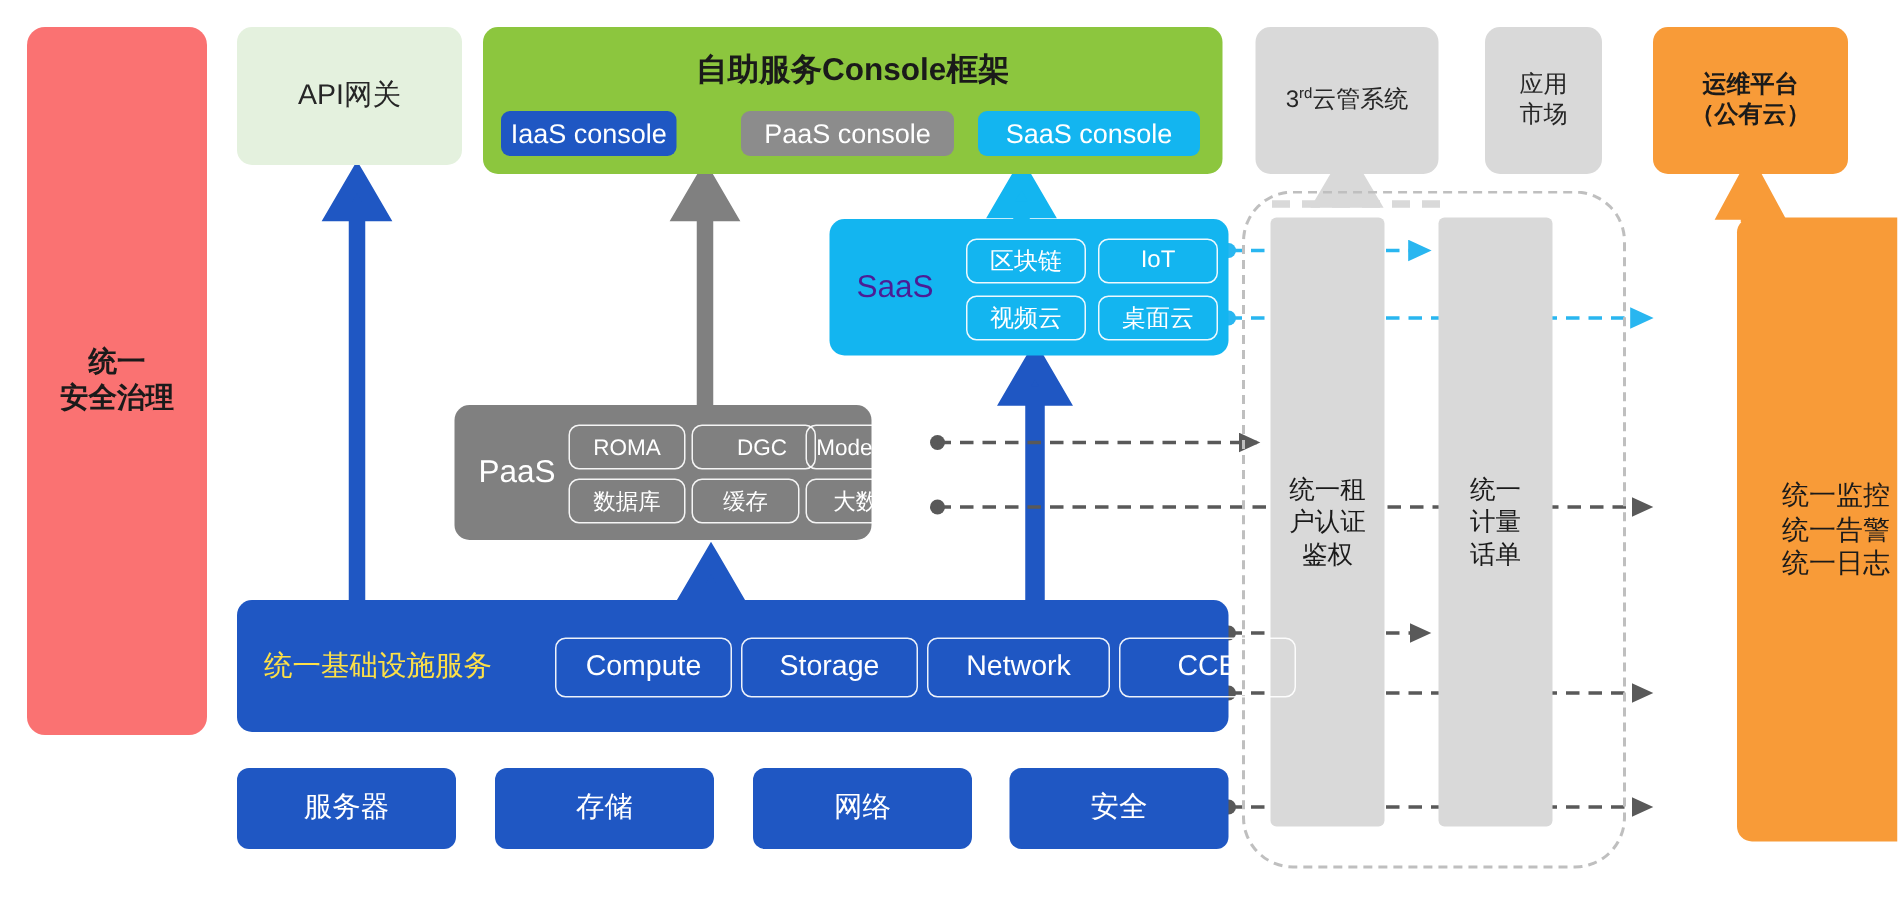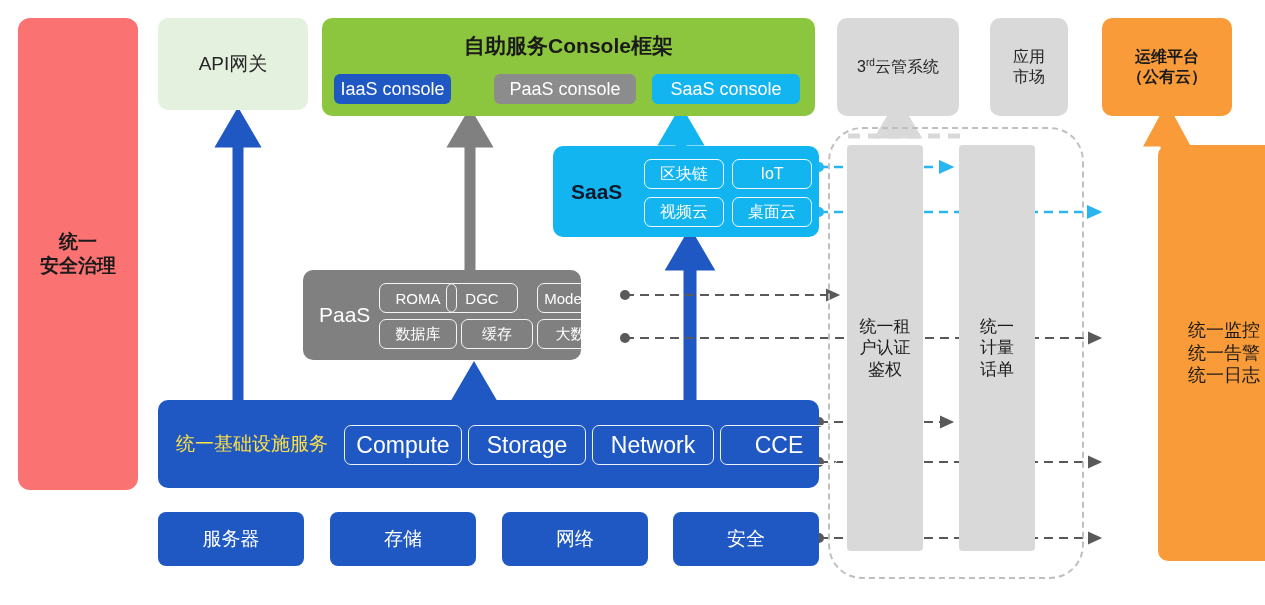--- a/index.html
+++ b/index.html
@@ -24,32 +24,32 @@
   
   .greybox{background:#d9d9d9;color:#262626;font-size:16px;border-radius:10px;}
   .greybox sup{font-size:10px;vertical-align:super;}
 
   
   .ops-top{background:#f89b38;color:#1a1a1a;font-size:16px;border-radius:10px;font-weight:bold;}
   .ops-col{background:#f89b38;color:#1a1a1a;font-size:18px;border-radius:10px;font-weight:500;}
 
   
   .saas-band{background:#13b5f0;border-radius:10px;}
-  .saas-label{position:absolute;left:18px;top:50%;transform:translateY(-50%);color:#0f172a;font-size:21px;font-weight:bold;}
+  .saas-label{position:absolute;left:18px;top:50%;transform:translateY(-50%);color:#4c1d95;font-size:21px;}
   .chip{position:absolute;display:flex;align-items:center;justify-content:center;border:1.6px solid rgba(255,255,255,.92);border-radius:7px;color:#fff;font-size:16px;height:28px;}
 
   
   .paas-band{background:#808080;border-radius:10px;}
   .paas-label{position:absolute;left:16px;top:50%;transform:translateY(-50%);color:#fff;font-size:21px;}
   .chipg{position:absolute;display:flex;align-items:center;justify-content:center;border:1.6px solid rgba(255,255,255,.92);border-radius:7px;color:#fff;font-size:15px;height:28px;}
 
   
   .infra-band{background:#1f57c3;border-radius:10px;}
   .infra-label{position:absolute;left:18px;top:50%;transform:translateY(-50%);color:#fde047;font-size:19px;}
-  .chipb{position:absolute;display:flex;align-items:center;justify-content:center;border:1.6px solid rgba(255,255,255,.92);border-radius:7px;color:#fff;font-size:23px;height:38px;}
+  .chipb{position:absolute;display:flex;align-items:center;justify-content:center;border:1.6px solid rgba(255,255,255,.92);border-radius:7px;color:#fff;font-size:19px;height:38px;margin-left:26px;}
 
   
   .hw{background:#1f57c3;color:#fff;font-size:19px;border-radius:8px;}
 
   
   .tcol{background:#d9d9d9;color:#1a1a1a;font-size:17px;border-radius:4px;}
 
   
   .dashzone{position:absolute;border:2.5px dashed #bfbfbf;border-radius:34px;box-sizing:border-box;}
 
@@ -191,21 +191,21 @@
     <div class="saas-label">SaaS</div>
     <div class="chip" style="left:91px;top:13px;width:78px;">区块链</div>
     <div class="chip" style="left:179px;top:13px;width:78px;">IoT</div>
     <div class="chip" style="left:91px;top:51px;width:78px;">视频云</div>
     <div class="chip" style="left:179px;top:51px;width:78px;">桌面云</div>
   </div>
 
   <div class="paas-band" style="position:absolute;left:303px;top:270px;width:278px;height:90px;">
     <div class="paas-label">PaaS</div>
     <div class="chipg" style="left:76px;top:13px;width:76px;">ROMA</div>
-    <div class="chipg" style="left:143px;top:13px;width:70px;">DGC</div>
+    <div class="chipg" style="left:158px;top:13px;width:70px;padding-left:11px;">DGC</div>
     <div class="chipg" style="left:234px;top:13px;width:80px;">ModelArts</div>
     <div class="chipg" style="left:76px;top:49px;width:76px;">数据库</div>
     <div class="chipg" style="left:158px;top:49px;width:70px;">缓存</div>
     <div class="chipg" style="left:234px;top:49px;width:80px;">大数据</div>
   </div>
 
   <div class="infra-band" style="position:absolute;left:158px;top:400px;width:661px;height:88px;">
     <div class="infra-label">统一基础设施服务</div>
     <div class="chipb" style="left:186px;top:25px;width:116px;">Compute</div>
     <div class="chipb" style="left:310px;top:25px;width:116px;">Storage</div>

